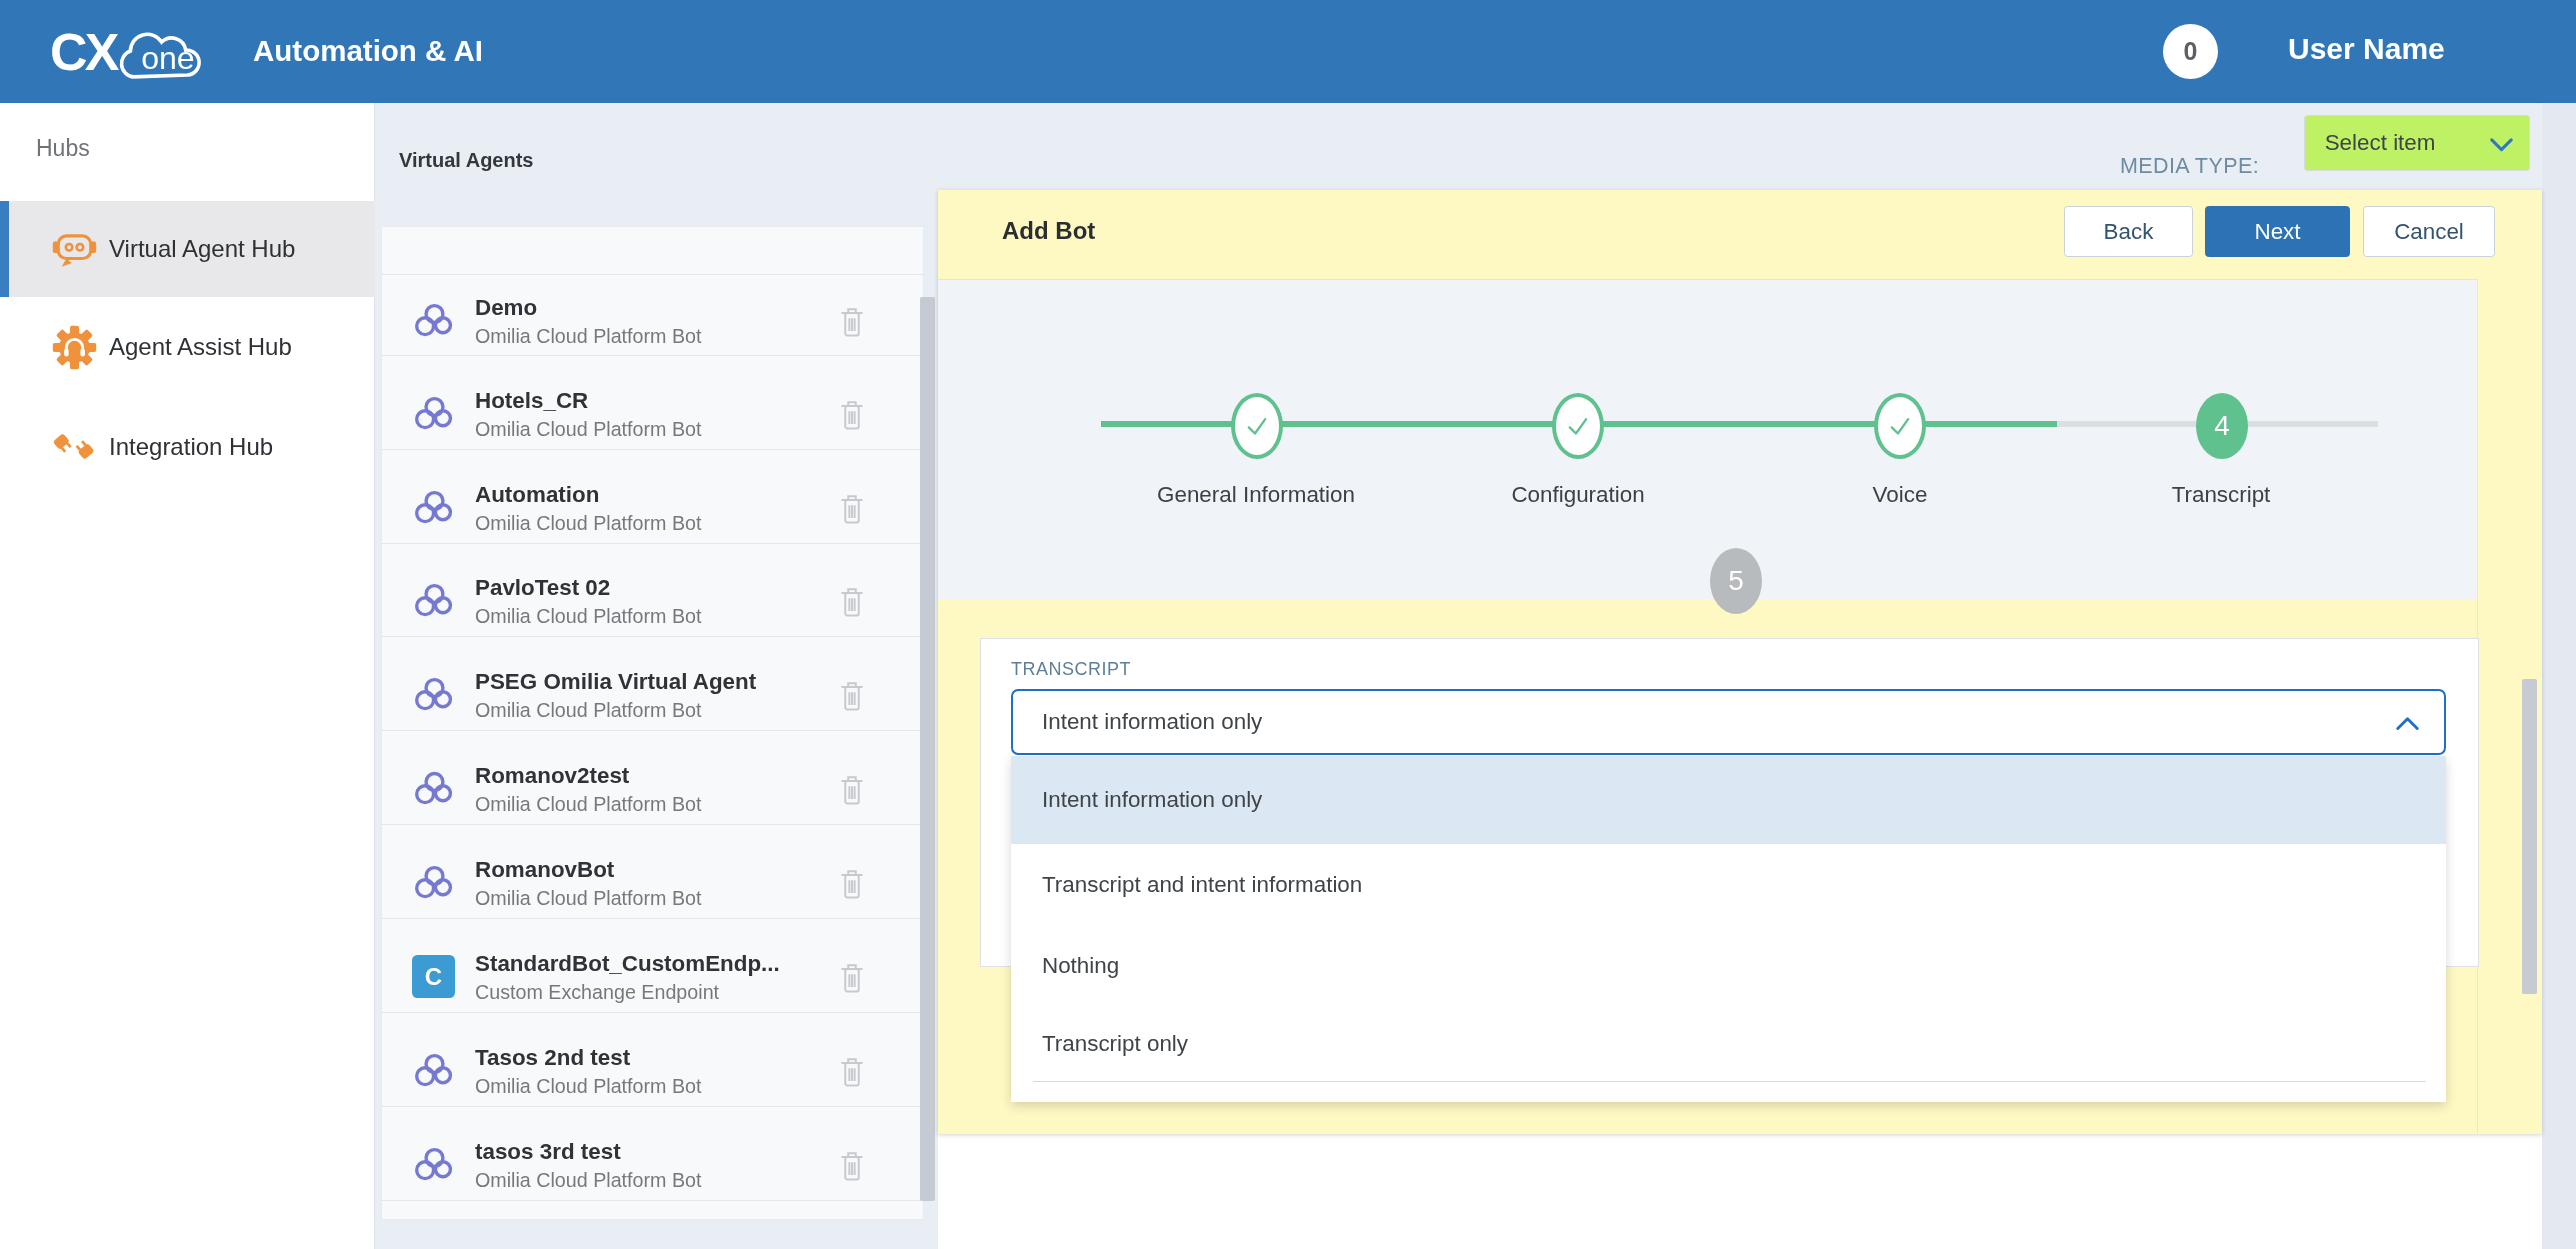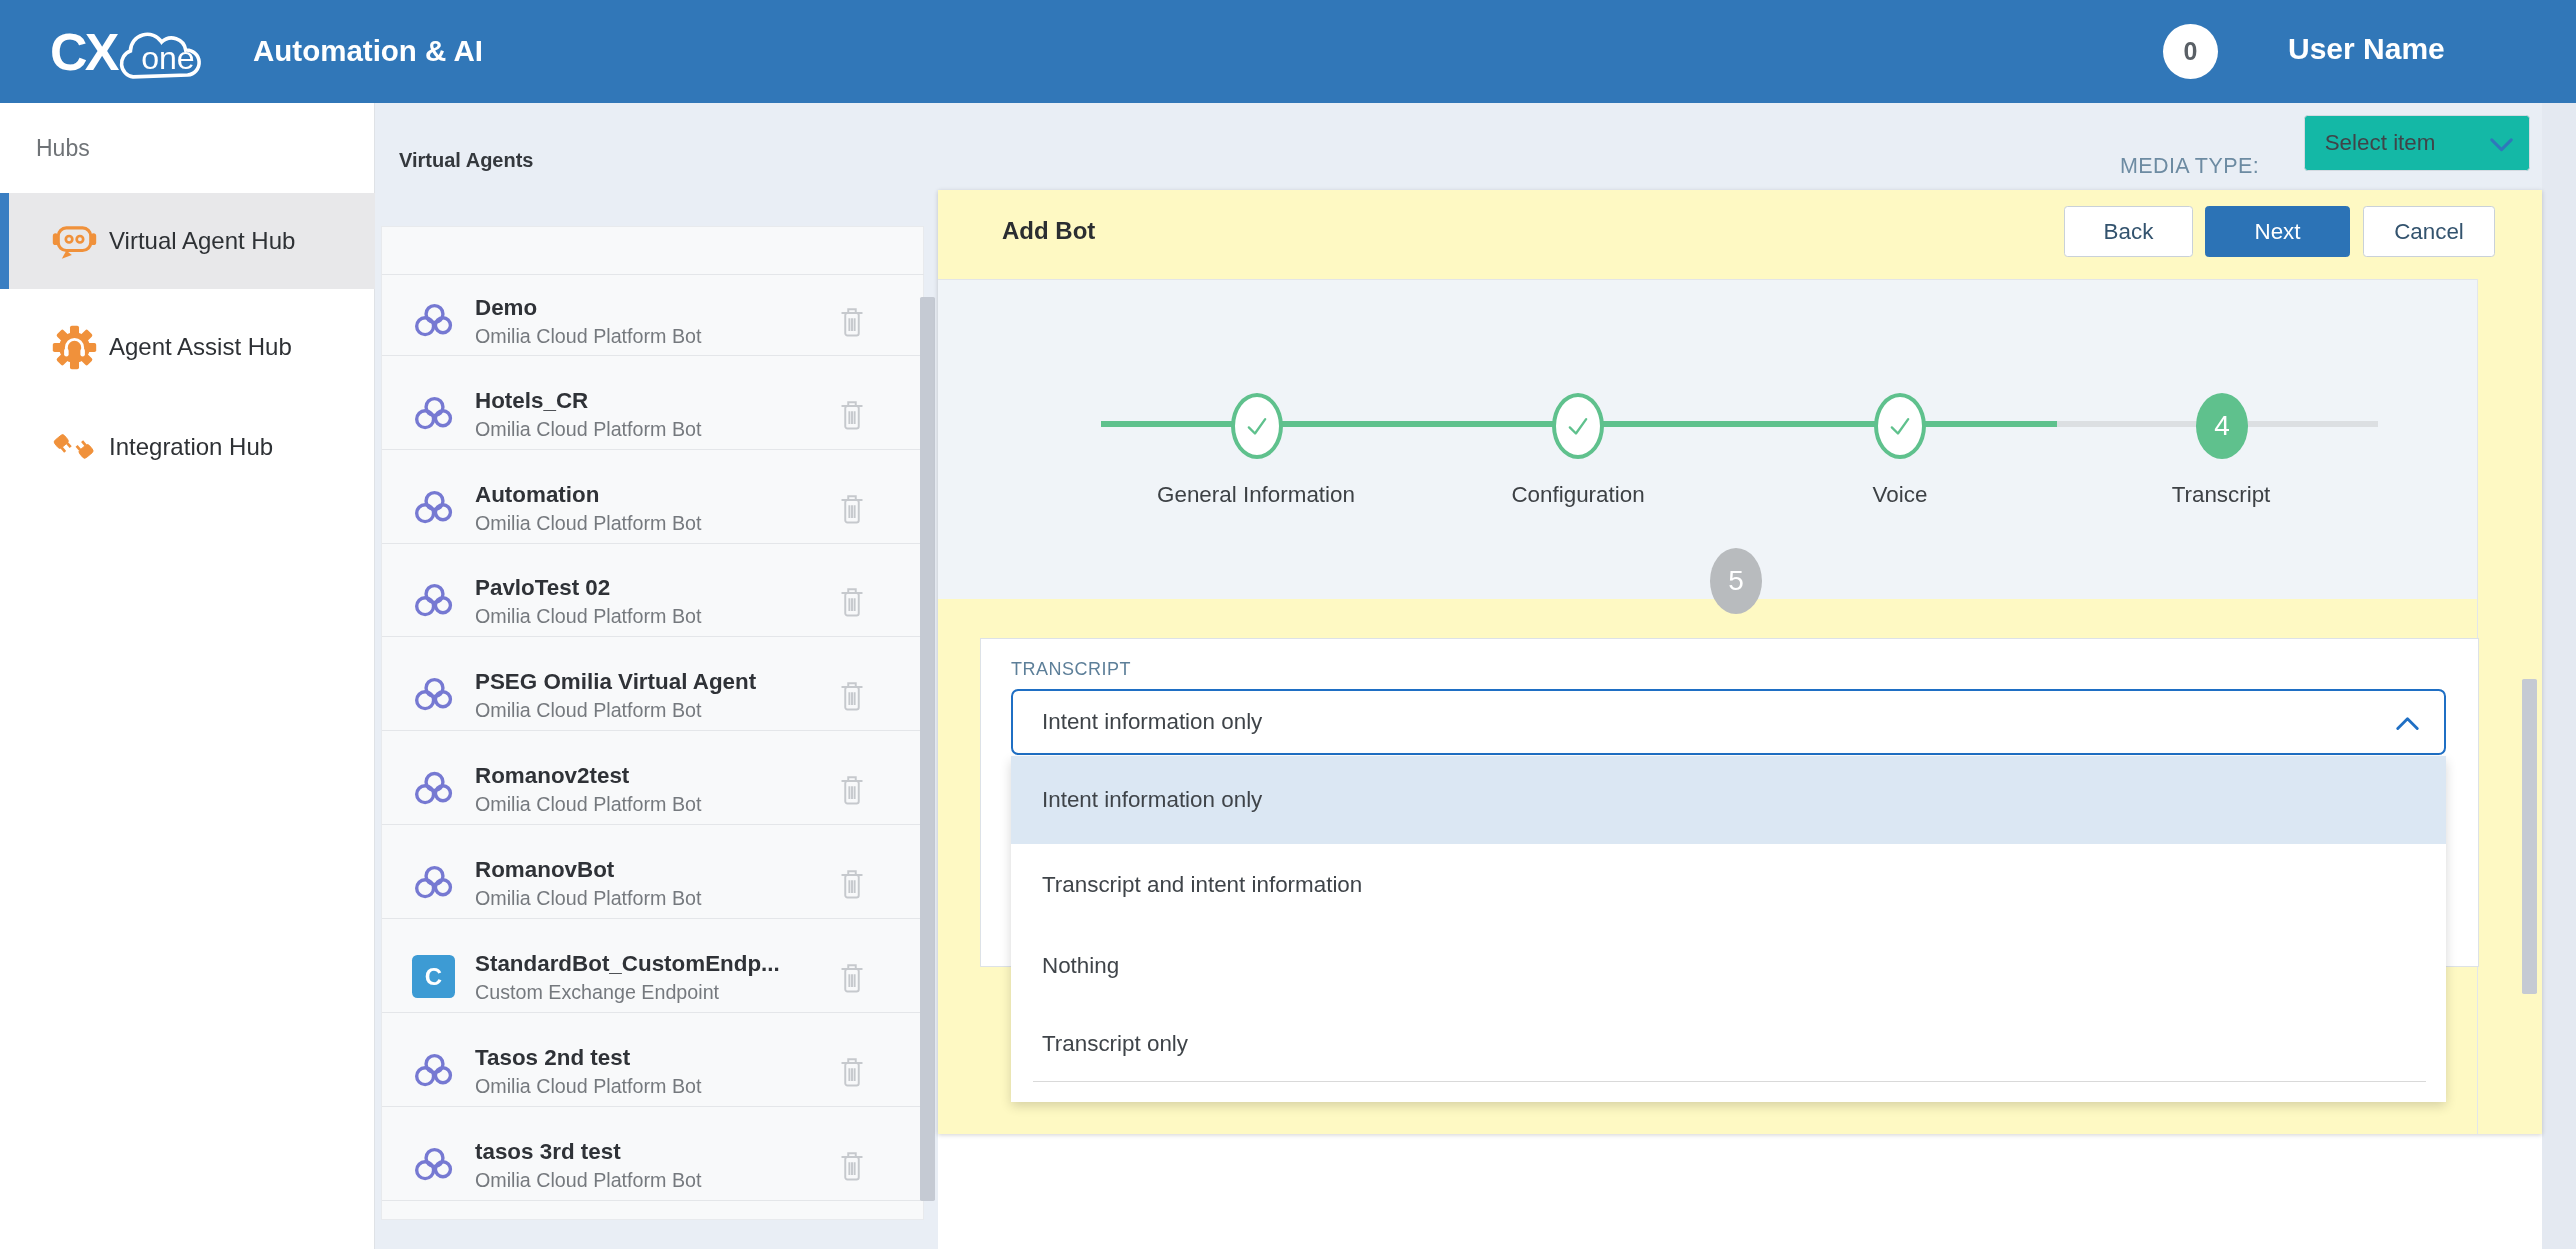--- a/index.html
+++ b/index.html
@@ -20,21 +20,21 @@
   .hubs-label { position:absolute; left:36px; top:32px; font-size:23px; color:#6f7377; }
   .nav-item { position:absolute; left:0; width:375px; height:96px; display:flex; align-items:center; cursor:pointer; }
   .nav-item .icon { position:absolute; left:51px; width:47px; height:47px; }
   .nav-item .lbl { position:absolute; left:109px; font-size:24px; color:#2e3135; font-weight:500; }
   .nav-item.selected { background:#e8e8ea; }
   .nav-item.selected::before { content:""; position:absolute; left:0; top:0; width:9px; height:96px; background:#3a7ec2; }
 
   
   .page-title { position:absolute; left:399px; top:149px; font-size:20px; font-weight:600; color:#34383d; z-index:10; }
   .media-label { position:absolute; left:2086px; top:154px; width:207px; text-align:center; font-size:21.5px; color:#6d8ba2; letter-spacing:0.4px; z-index:10; }
-  .media-select { position:absolute; left:2304px; top:115px; width:226px; height:56px; background:#14b8a6; border:0.9px solid #d4dae1; border-radius:3.6px; display:flex; align-items:center; z-index:10; cursor:pointer; }
+  .media-select { position:absolute; left:2304px; top:115px; width:226px; height:56px; background:#bef264; border:0.9px solid #d4dae1; border-radius:3.6px; display:flex; align-items:center; z-index:10; cursor:pointer; }
   .media-select .val { margin-left:19.7px; font-size:22.4px; color:#3f4449; }
   .media-select svg { position:absolute; right:16px; top:21.5px; }
 
   .right-track { position:absolute; left:2542px; top:103px; width:34px; height:1147px; background:#e4e9f1; z-index:5; }
 
   
   .bot-list { position:absolute; left:381px; top:226px; width:543px; height:994px; background:#f8f9fa; border:0.9px solid #e8eaed; z-index:10; }
   .bot-row { position:absolute; left:0; width:542px; height:82px; border-bottom:0.9px solid #e4e6e9; cursor:pointer; }
   .bot-row.first { border-top:0.9px solid #e4e6e9; }
   .bot-row .bicon { position:absolute; left:30px; top:24px; width:45px; height:45px; }
@@ -96,21 +96,21 @@
       </svg>
     </div>
     <div class="app-title">Automation &amp; AI</div>
     <div class="badge">0</div>
     <div class="user-name">User Name</div>
   </header>
 
   <aside class="sidebar">
     <div class="hubs-label">Hubs</div>
 
-    <div class="nav-item selected" style="top:90px;">
+    <div class="nav-item selected" style="top:98px;">
       <span class="icon">
         <svg width="47" height="47" viewBox="0 0 52 52">
           <rect x="8" y="11" width="36" height="25" rx="9" fill="none" stroke="#f0913b" stroke-width="3.5"></rect>
           <circle cx="20" cy="23.5" r="3.6" fill="none" stroke="#f0913b" stroke-width="3"></circle>
           <circle cx="32" cy="23.5" r="3.6" fill="none" stroke="#f0913b" stroke-width="3"></circle>
           <rect x="2" y="17" width="6" height="13" rx="3" fill="#f0913b"></rect>
           <rect x="44" y="17" width="6" height="13" rx="3" fill="#f0913b"></rect>
           <path d="M17,36 L12,45 L23,41 Z" fill="#f0913b"></path>
         </svg>
       </span>

